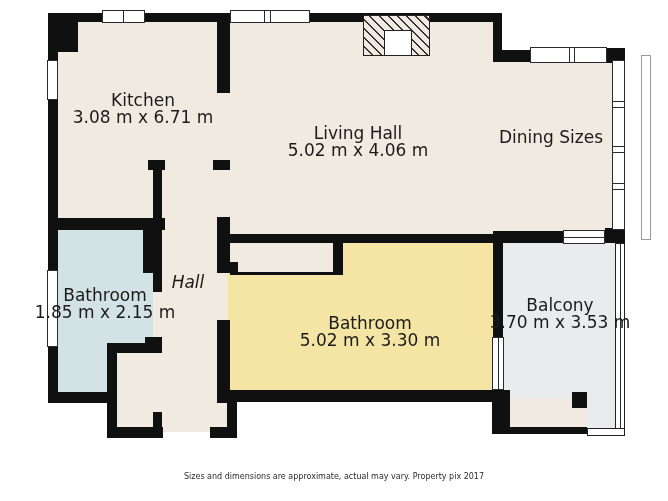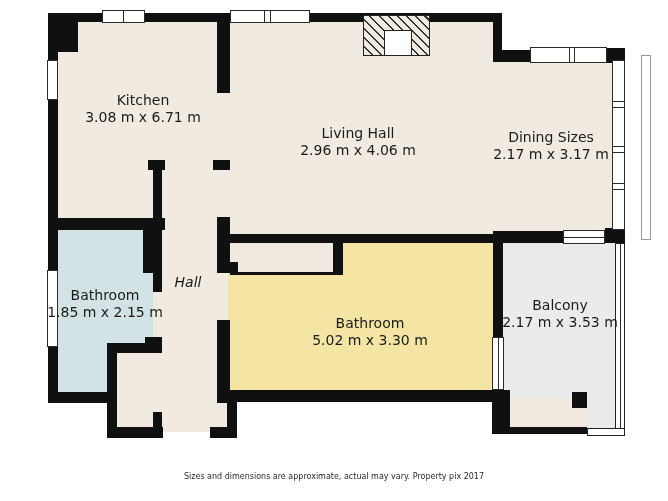--- a/index.html
+++ b/index.html
@@ -11,21 +11,21 @@
   .bed{background:var(--bedroom,#f4e5a4);}
   .balc{background:var(--balcony,#e9ebed);}
   .w{position:absolute;background:var(--wall,#101010);}
   .win{position:absolute;background:#fff;border:1px solid #2b2b2b;box-sizing:border-box;}
   .sill{position:absolute;background:#fff;border:1px solid #999;box-sizing:border-box;}
   .rail{position:absolute;background:#fff;border:1px solid #222;box-sizing:border-box;}
   .mv{position:absolute;top:0;bottom:0;width:1px;background:#2b2b2b;}
   .mh{position:absolute;left:0;right:0;height:1px;background:#2b2b2b;}
   .fp{position:absolute;border:1px solid #222;box-sizing:border-box;background:repeating-linear-gradient(45deg,var(--floor,#f1eae0),var(--floor,#f1eae0) 5px,#333 5px,#333 6.5px);}
   .fpi{position:absolute;background:#fff;border:1px solid #222;box-sizing:border-box;}
-  .lbl{position:absolute;text-align:center;color:var(--text,#1b1b1b);font-size:14px;line-height:17px;}
+  .lbl{position:absolute;text-align:center;color:var(--text,#1b1b1b);font-size:17px;line-height:17px;}
   .foot{position:absolute;left:0;width:668px;text-align:center;color:#2a2a2a;font-size:8px;}
 </style>
 </head>
 <body>
 
 <div id="canvas">
 
   <div class="f floor" style="left:58px;top:22px;width:444px;height:213px;"></div>
   <div class="f floor" style="left:497px;top:60px;width:115px;height:175px;"></div>
   <div class="f floor" style="left:153px;top:160px;width:77px;height:272px;"></div>
@@ -108,36 +108,35 @@
 
   <div class="fp" style="left:363px;top:15px;width:67px;height:41px;"></div>
   <div class="fpi" style="left:384px;top:30px;width:28px;height:26px;"></div>
 
   <div class="lbl" style="left:63px;top:92px;width:160px;">
     <div>Kitchen</div>
     <div>3.08 m x 6.71 m</div>
   </div>
   <div class="lbl" style="left:278px;top:125px;width:160px;">
     <div>Living Hall</div>
-    <div>2.96 m x 4.06 m</div>
+    <div>5.02 m x 4.06 m</div>
   </div>
   <div class="lbl" style="left:471px;top:129px;width:160px;">
     <div>Dining Sizes</div>
-    <div>2.17 m x 3.17 m</div>
   </div>
   <div class="lbl" style="left:25px;top:287px;width:160px;">
     <div>Bathroom</div>
     <div>1.85 m x 2.15 m</div>
   </div>
   <div class="lbl" style="left:148px;top:274px;width:80px;font-style:italic;">
     <div>Hall</div>
   </div>
   <div class="lbl" style="left:290px;top:315px;width:160px;">
     <div>Bathroom</div>
     <div>5.02 m x 3.30 m</div>
   </div>
   <div class="lbl" style="left:480px;top:297px;width:160px;">
     <div>Balcony</div>
-    <div>2.17 m x 3.53 m</div>
+    <div>3.70 m x 3.53 m</div>
   </div>
 
   <div class="foot" style="top:472px;">Sizes and dimensions are approximate, actual may vary. Property pix 2017</div>
 </div>
 
 </body></html>

